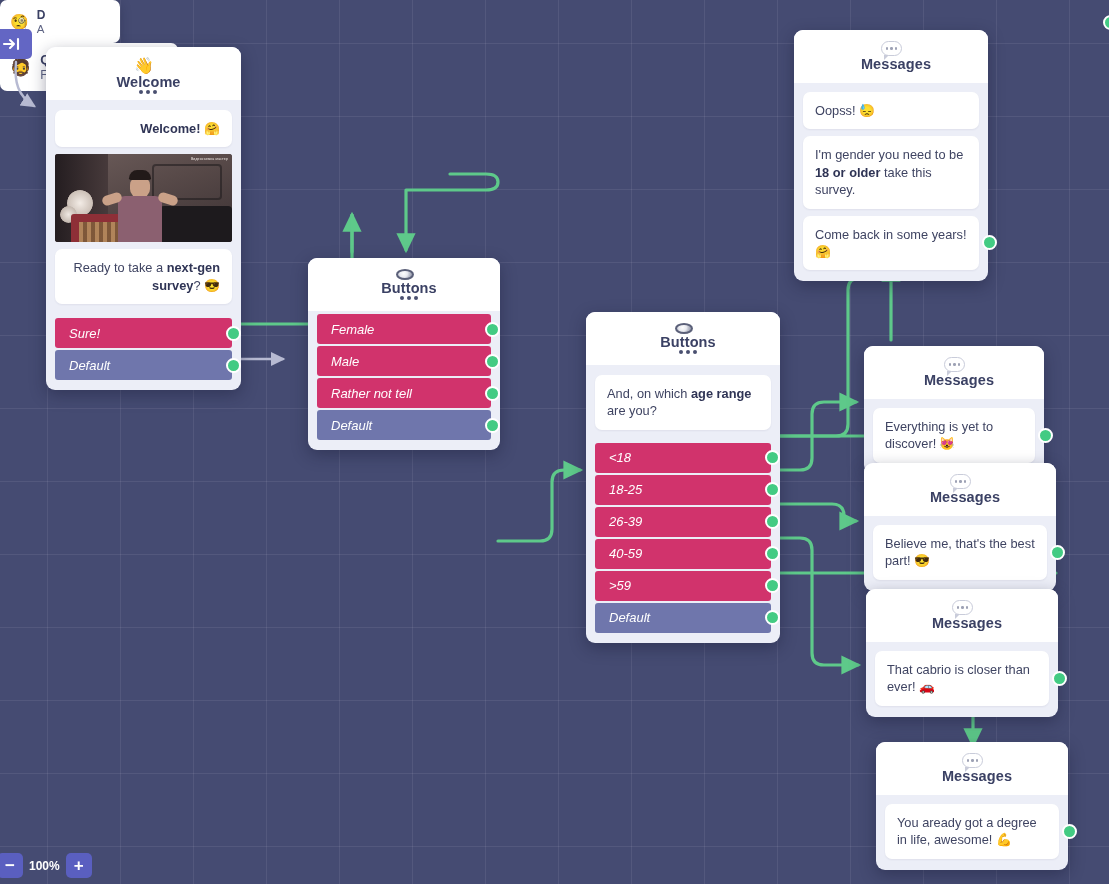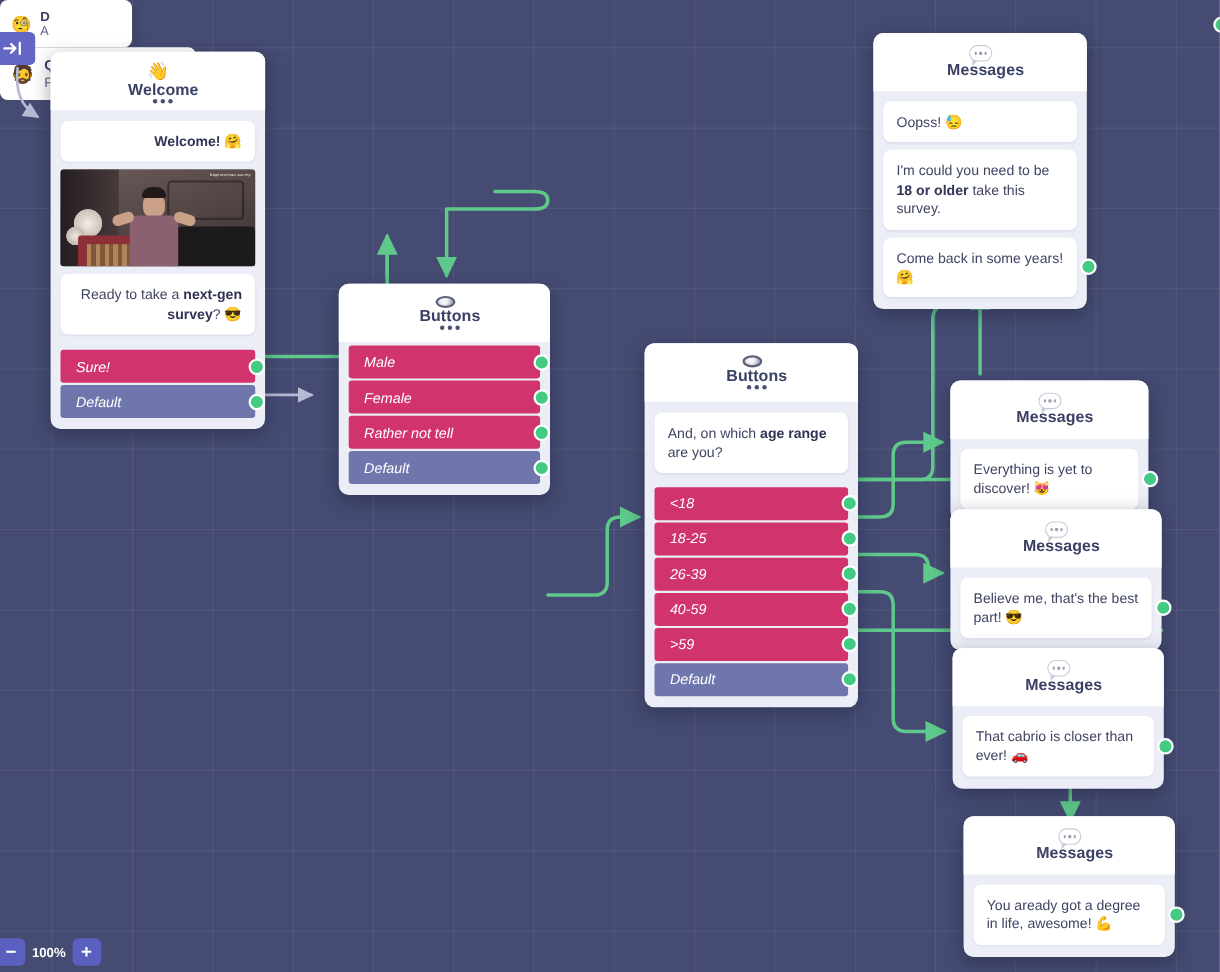--- a/index.html
+++ b/index.html
@@ -315,25 +315,25 @@
       <span class="ico-ring"></span>
       <span class="node-title">Buttons</span>
       <span class="dots">
           <i></i>
           <i></i>
           <i></i>
         </span>
     </div>
     <div class="choices">
       <div class="choice pink">
+        <span>Female</span>
+        <span class="port"></span>
+      </div>
+      <div class="choice pink">
         <span>Male</span>
-        <span class="port"></span>
-      </div>
-      <div class="choice pink">
-        <span>Female</span>
         <span class="port"></span>
       </div>
       <div class="choice pink">
         <span>Rather not tell</span>
         <span class="port"></span>
       </div>
       <div class="choice purple">
         <span>Default</span>
         <span class="port"></span>
       </div>
@@ -392,21 +392,21 @@
             <s></s>
           </span>
         </span>
       <span class="node-title">Messages</span>
     </div>
     <div class="node-body">
       <div class="bubble">
         <span>Oopss! </span><span>😓</span>
       </div>
       <div class="bubble">
-        <span>I'm could you need to be </span><b>18 or older</b><span> take this survey.</span>
+        <span>I'm gender you need to be </span><b>18 or older</b><span> take this survey.</span>
       </div>
       <div class="bubble">
         <span>Come back in some years! </span><span>🤗</span>
         <span class="msg-port" style="right:-18px;top:50%;"></span>
       </div>
     </div>
   </div>
 
   <div class="node msg" id="node-every">
     <div class="node-head">

